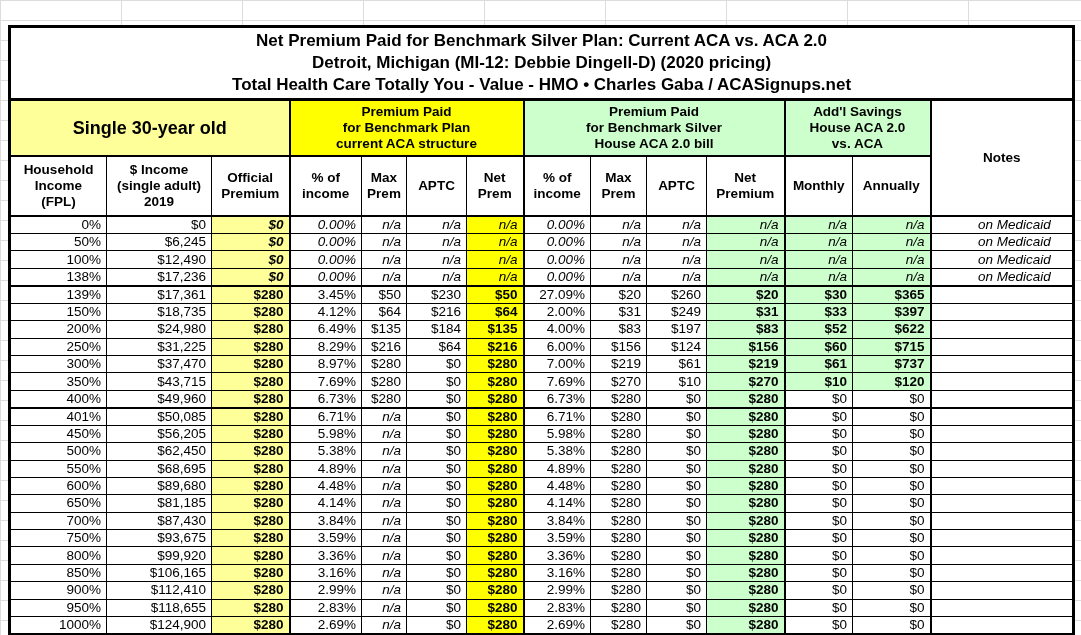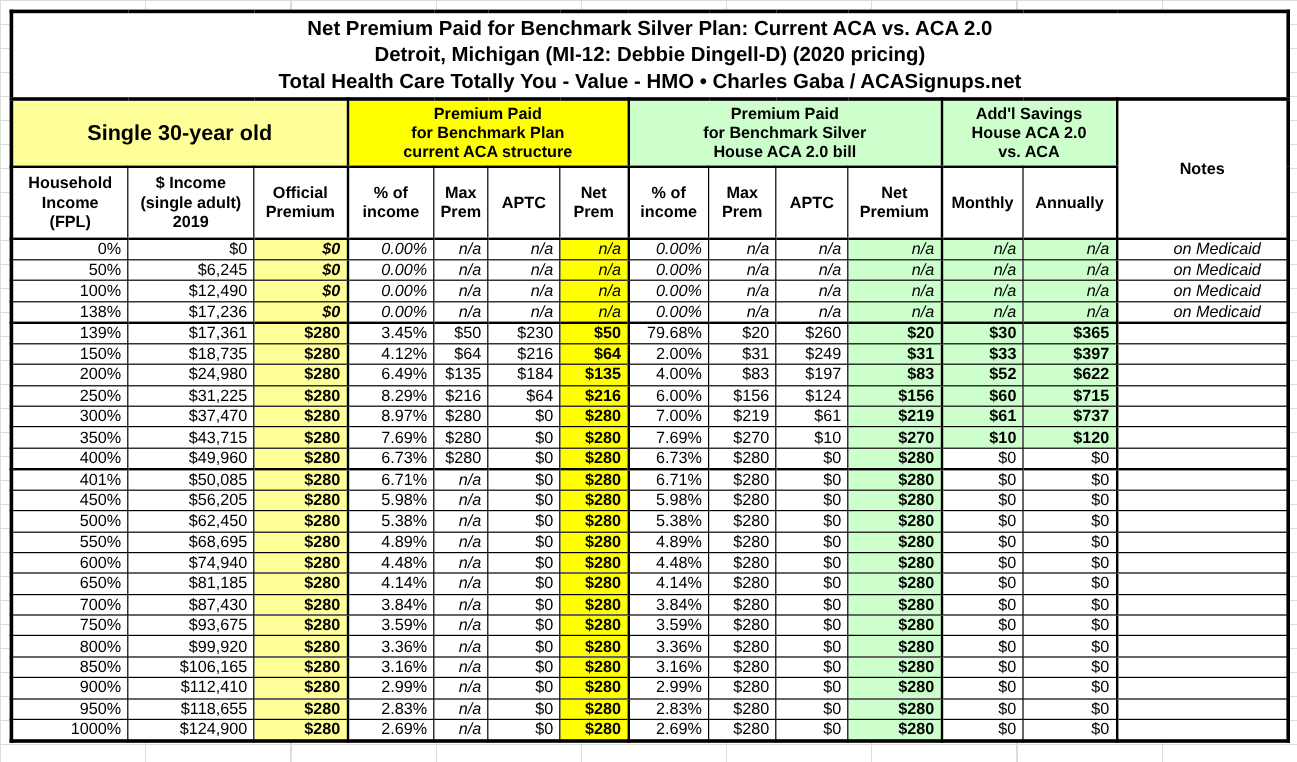--- a/index.html
+++ b/index.html
@@ -5,21 +5,21 @@
   html,body{margin:0;padding:0;}
   body{
     width:1081px;height:635px;overflow:hidden;position:relative;
     background-color:#ffffff;
     background-image:
       repeating-linear-gradient(to right,#dcdcdc 0 1px,transparent 1px 121px),
       repeating-linear-gradient(to bottom,#dcdcdc 0 1px,transparent 1px 20px);
     font-family:"Liberation Sans","DejaVu Sans",sans-serif;
     color:#000;
   }
-  .sheet{position:absolute;top:8px;left:8px;background:#fff;}
+  .sheet{position:absolute;top:25px;left:8px;background:#fff;}
   table{border-collapse:collapse;table-layout:fixed;width:1064px;border:3px solid #000;}
   th,td{border:1px solid #000;overflow:hidden;white-space:nowrap;}
   th{white-space:pre-line;font-weight:bold;text-align:center;vertical-align:middle;}
   td{vertical-align:middle;}
 
   
   .title-cell{border-bottom:3px solid #000;background:#fff;height:68px;text-align:center;vertical-align:middle;}
   .title-cell div{font-weight:bold;font-size:17px;line-height:22px;}
 
   
@@ -191,21 +191,21 @@
           <td class="c-notes i">on Medicaid</td>
         </tr>
         <tr class="subsidized break-above">
           <td class="c-fpl">139%</td>
           <td class="c-income">$17,361</td>
           <td class="c-official b">$280</td>
           <td class="c-pct">3.45%</td>
           <td class="">$50</td>
           <td class="">$230</td>
           <td class="c-netaca b">$50</td>
-          <td class="c-pct">79.68%</td>
+          <td class="c-pct">27.09%</td>
           <td class="">$20</td>
           <td class="">$260</td>
           <td class="c-net2 b">$20</td>
           <td class="c-save">$30</td>
           <td class="c-save">$365</td>
           <td class="c-notes i"></td>
         </tr>
         <tr class="subsidized">
           <td class="c-fpl">150%</td>
           <td class="c-income">$18,735</td>
@@ -361,21 +361,21 @@
           <td class="c-pct">4.89%</td>
           <td class="">$280</td>
           <td class="">$0</td>
           <td class="c-net2 b">$280</td>
           <td class="c-save">$0</td>
           <td class="c-save">$0</td>
           <td class="c-notes i"></td>
         </tr>
         <tr class="full">
           <td class="c-fpl">600%</td>
-          <td class="c-income">$74,940</td>
+          <td class="c-income">$89,680</td>
           <td class="c-official b">$280</td>
           <td class="c-pct">4.48%</td>
           <td class="i nb">n/a</td>
           <td class="">$0</td>
           <td class="c-netaca b">$280</td>
           <td class="c-pct">4.48%</td>
           <td class="">$280</td>
           <td class="">$0</td>
           <td class="c-net2 b">$280</td>
           <td class="c-save">$0</td>

